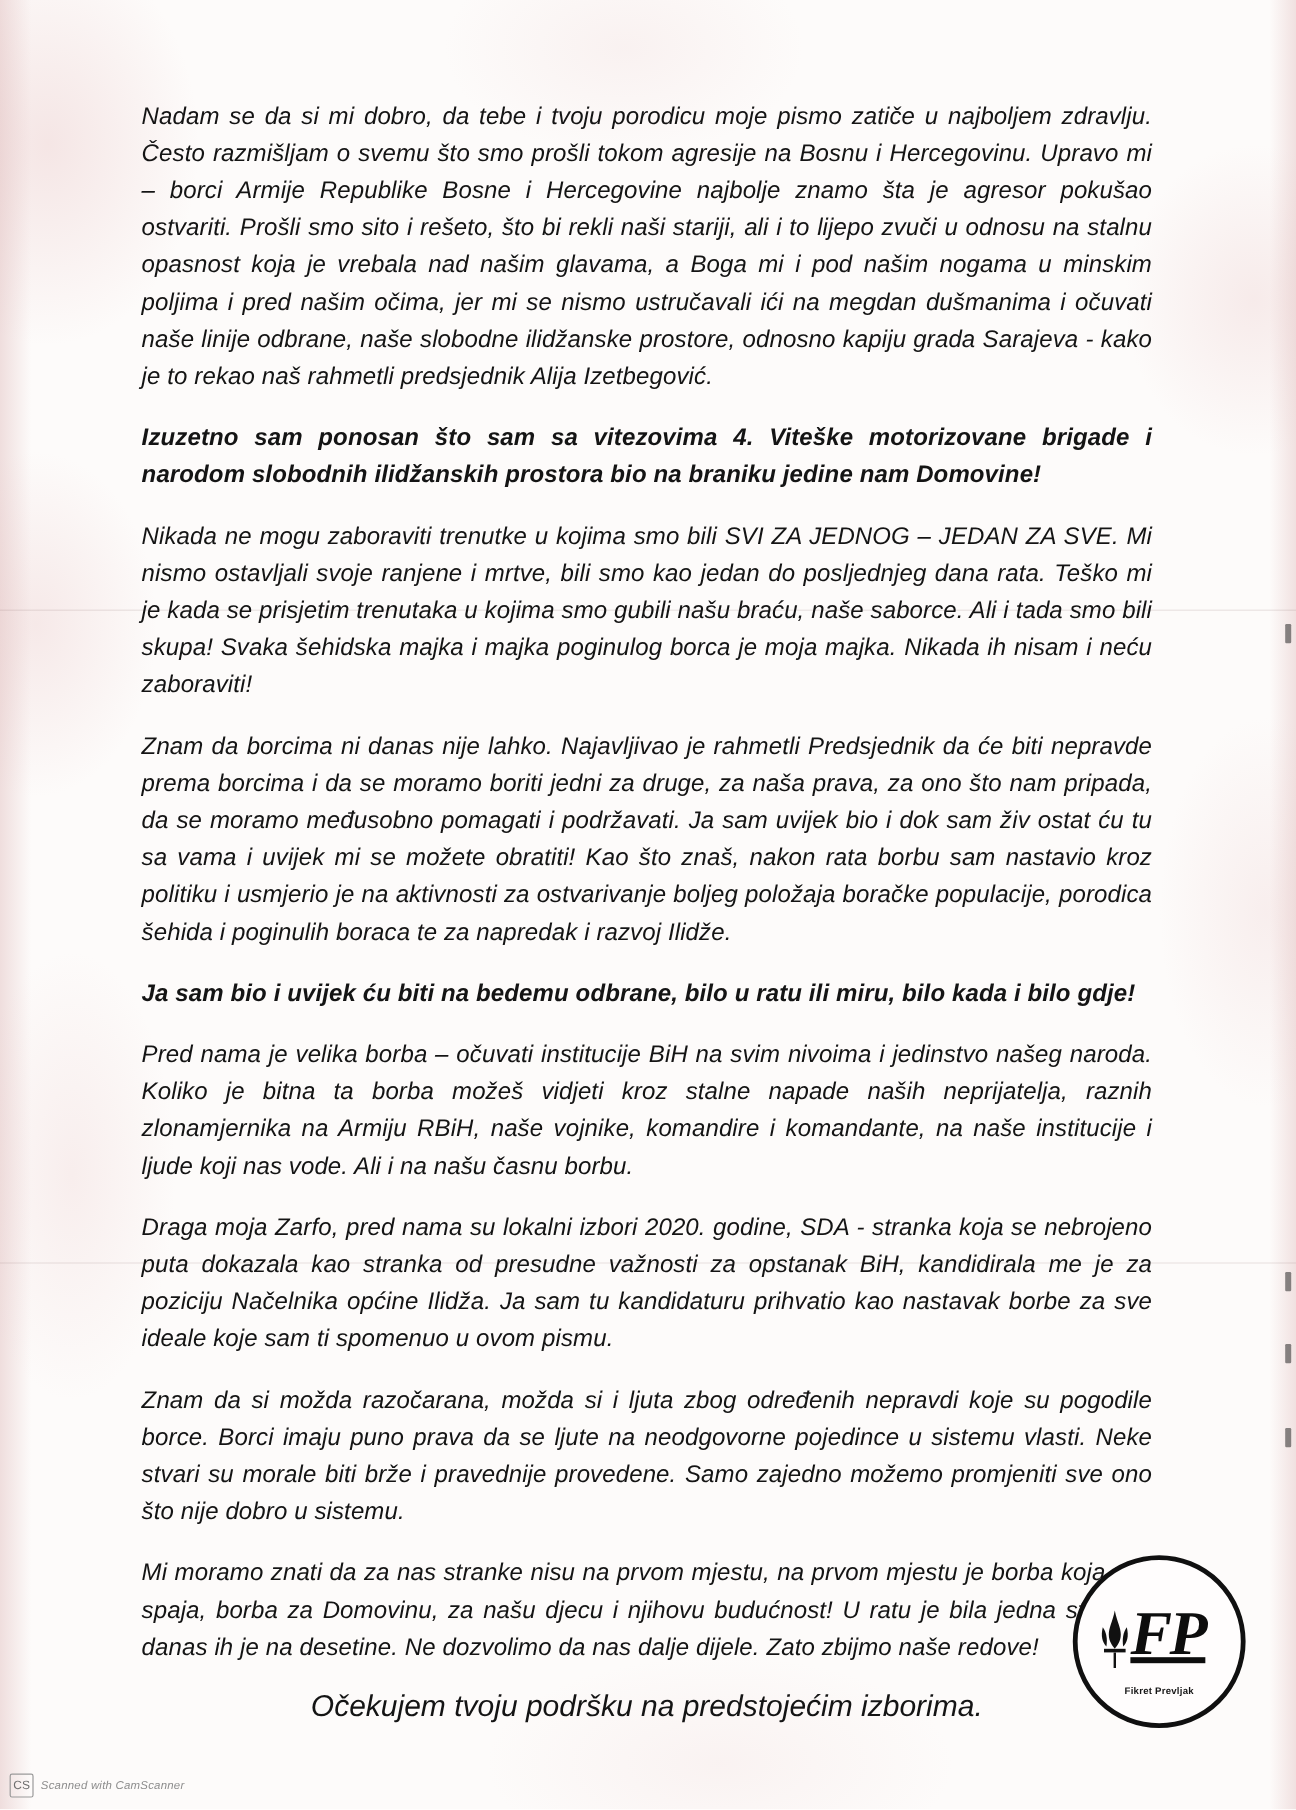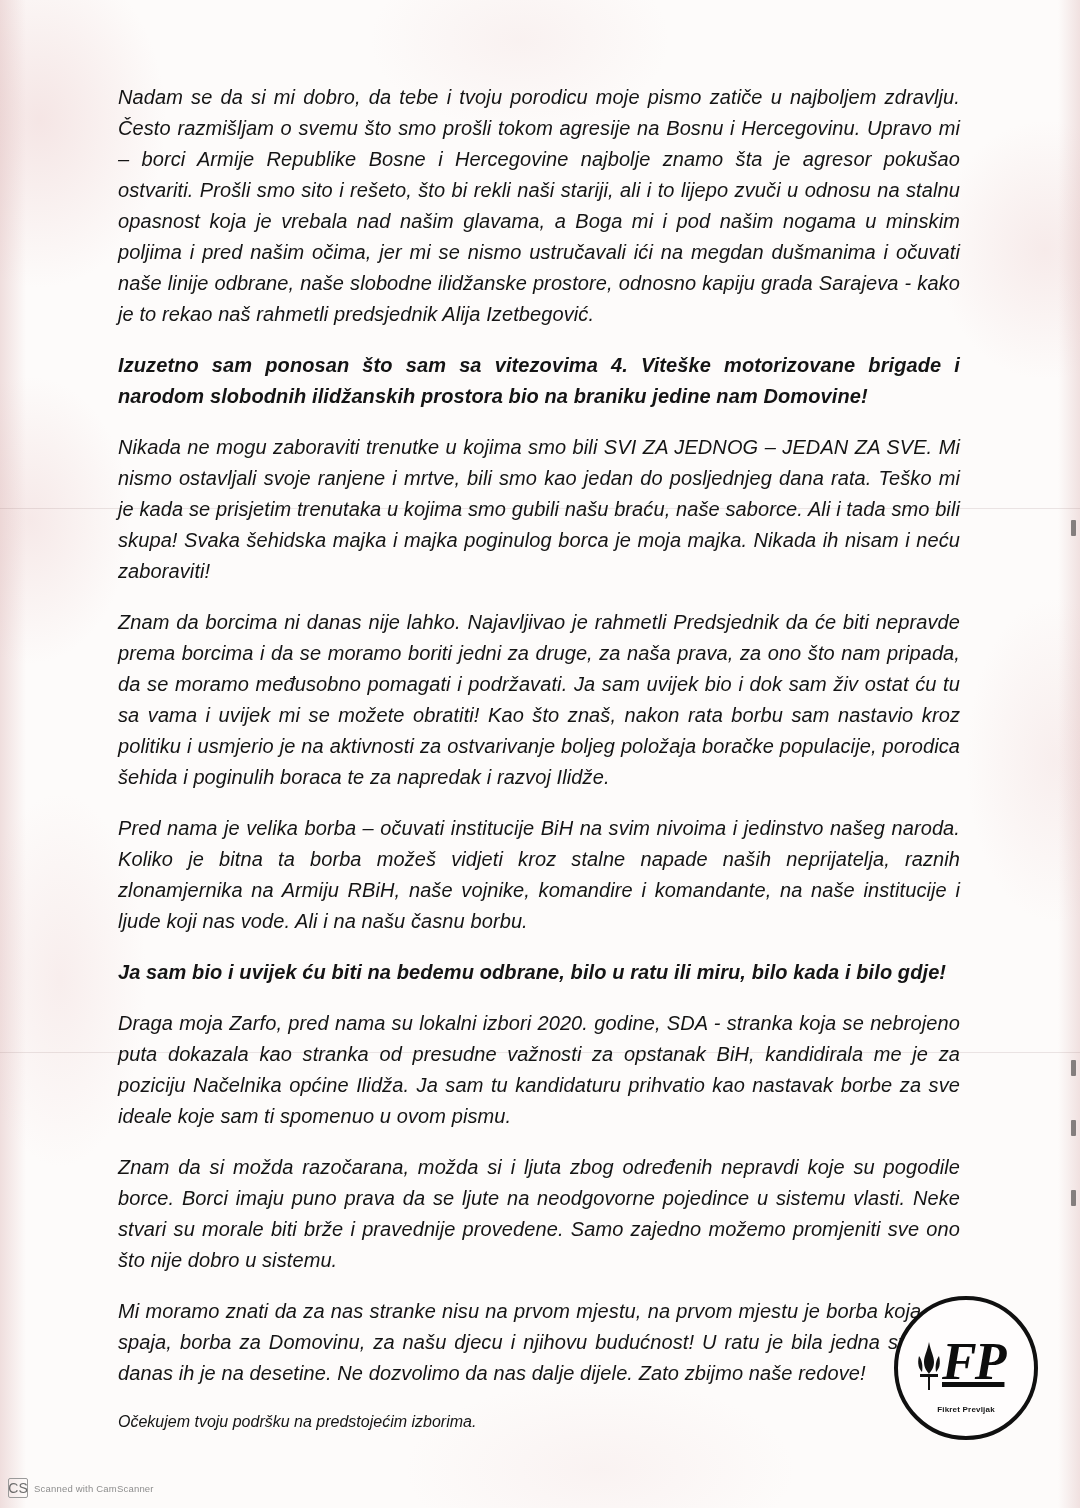--- a/index.html
+++ b/index.html
@@ -82,25 +82,25 @@
     letter-spacing: 0.1px;
   }
   p.para.bold {
     font-weight: bold;
   }
   p.para.tight {
     margin-bottom: 18px;
   }
   p.closing {
     font-style: italic;
-    font-size: 16px;
+    font-size: 25px;
     line-height: 30.5px;
     color: #141414;
     margin: 0 0 40px 0;
-    text-align: left;
+    text-align: center;
   }
 
   
   .logo {
     position: absolute;
     right: 42px;
     bottom: 68px;
     width: 136px;
     height: 136px;
     border: 4px solid #101010;
@@ -154,32 +154,33 @@
     bottom: 10px;
     display: flex;
     align-items: center;
     gap: 6px;
   }
   .scan-badge {
     width: 18px;
     height: 18px;
     border: 1px solid #9a9a9a;
     border-radius: 2px;
-    font-size: 14px;
+    font-size: 10px;
     color: #6d6d6d;
     display: flex;
     align-items: center;
     justify-content: center;
     font-family: "Liberation Sans", sans-serif;
     text-align: center;
   }
   .scan-text {
     font-size: 9.5px;
     color: #8d8d8d;
     letter-spacing: 0.2px;
+    font-style: italic;
   }
 
   
   .punch {
     position: absolute;
     right: 4px;
     width: 5px;
     height: 16px;
     background: rgba(40,40,40,0.55);
     border-radius: 1px;
@@ -200,22 +201,22 @@
   <div class="punch" style="top:1120px;"></div>
   <div class="punch" style="top:1190px;"></div>
 
   <div class="content">
 
 
     <p class="para">Nadam se da si mi dobro, da tebe i tvoju porodicu moje pismo zatiče u najboljem zdravlju. Često razmišljam o svemu što smo prošli tokom agresije na Bosnu i Hercegovinu. Upravo mi – borci Armije Republike Bosne i Hercegovine najbolje znamo šta je agresor pokušao ostvariti.  Prošli smo sito i rešeto, što bi rekli naši stariji, ali i to lijepo zvuči u odnosu na stalnu opasnost koja je vrebala nad našim glavama, a Boga mi i pod našim nogama u minskim poljima i pred našim očima, jer mi se nismo ustručavali ići na megdan dušmanima i očuvati naše linije odbrane, naše slobodne ilidžanske prostore, odnosno kapiju grada Sarajeva - kako je to rekao naš rahmetli predsjednik Alija Izetbegović.</p>
     <p class="para bold">Izuzetno sam ponosan što sam sa vitezovima 4. Viteške motorizovane brigade i narodom slobodnih ilidžanskih prostora bio na braniku jedine nam Domovine!</p>
     <p class="para">Nikada ne mogu zaboraviti trenutke u kojima smo bili SVI ZA JEDNOG – JEDAN ZA SVE. Mi nismo ostavljali svoje ranjene i mrtve, bili smo kao jedan do posljednjeg dana rata. Teško mi je kada se prisjetim trenutaka u kojima smo gubili našu braću, naše saborce. Ali i tada smo bili skupa! Svaka šehidska majka i majka poginulog borca je moja majka. Nikada ih nisam i neću zaboraviti!</p>
     <p class="para">Znam da borcima ni danas nije lahko. Najavljivao je rahmetli Predsjednik da će biti nepravde prema borcima i da se moramo boriti jedni za druge, za naša prava, za ono što nam pripada, da se moramo međusobno pomagati i podržavati. Ja sam uvijek bio i dok sam živ ostat ću tu sa vama i uvijek mi se možete obratiti! Kao što znaš, nakon rata borbu sam nastavio kroz politiku i usmjerio je na aktivnosti za ostvarivanje boljeg položaja boračke populacije, porodica šehida i poginulih boraca te za napredak i razvoj Ilidže.</p>
+    <p class="para bold">Ja sam bio i uvijek ću biti na bedemu odbrane, bilo u ratu ili miru, bilo kada i bilo gdje!</p>
     <p class="para">Pred nama je velika borba – očuvati institucije BiH na svim nivoima i jedinstvo našeg naroda. Koliko je bitna ta borba možeš vidjeti kroz stalne napade naših neprijatelja, raznih zlonamjernika na Armiju RBiH, naše vojnike, komandire i komandante, na naše institucije i ljude koji nas vode. Ali i na našu časnu borbu.</p>
-    <p class="para bold">Ja sam bio i uvijek ću biti na bedemu odbrane, bilo u ratu ili miru, bilo kada i bilo gdje!</p>
     <p class="para">Draga moja Zarfo, pred nama su lokalni izbori 2020. godine, SDA - stranka koja se nebrojeno puta dokazala kao stranka od presudne važnosti za opstanak BiH, kandidirala me je za poziciju Načelnika općine Ilidža. Ja sam tu kandidaturu prihvatio kao nastavak borbe za sve ideale koje sam ti spomenuo u ovom pismu.</p>
     <p class="para">Znam da si možda razočarana, možda si i ljuta zbog određenih nepravdi koje su pogodile borce. Borci imaju puno prava da se ljute na neodgovorne pojedince u sistemu vlasti. Neke stvari su morale biti brže i pravednije provedene. Samo zajedno možemo promjeniti sve ono što nije dobro u sistemu.</p>
     <p class="para tight">Mi moramo znati da za nas stranke nisu na prvom mjestu, na prvom mjestu je borba koja nas spaja, borba za Domovinu, za našu djecu i njihovu budućnost! U ratu je bila jedna stranka, danas ih je na desetine. Ne dozvolimo da nas dalje dijele. Zato zbijmo naše redove!</p>
 
     <p class="closing">Očekujem tvoju podršku na predstojećim izborima.</p>
 
   </div>
 
   <div class="logo">
     <div class="logo-inner">

